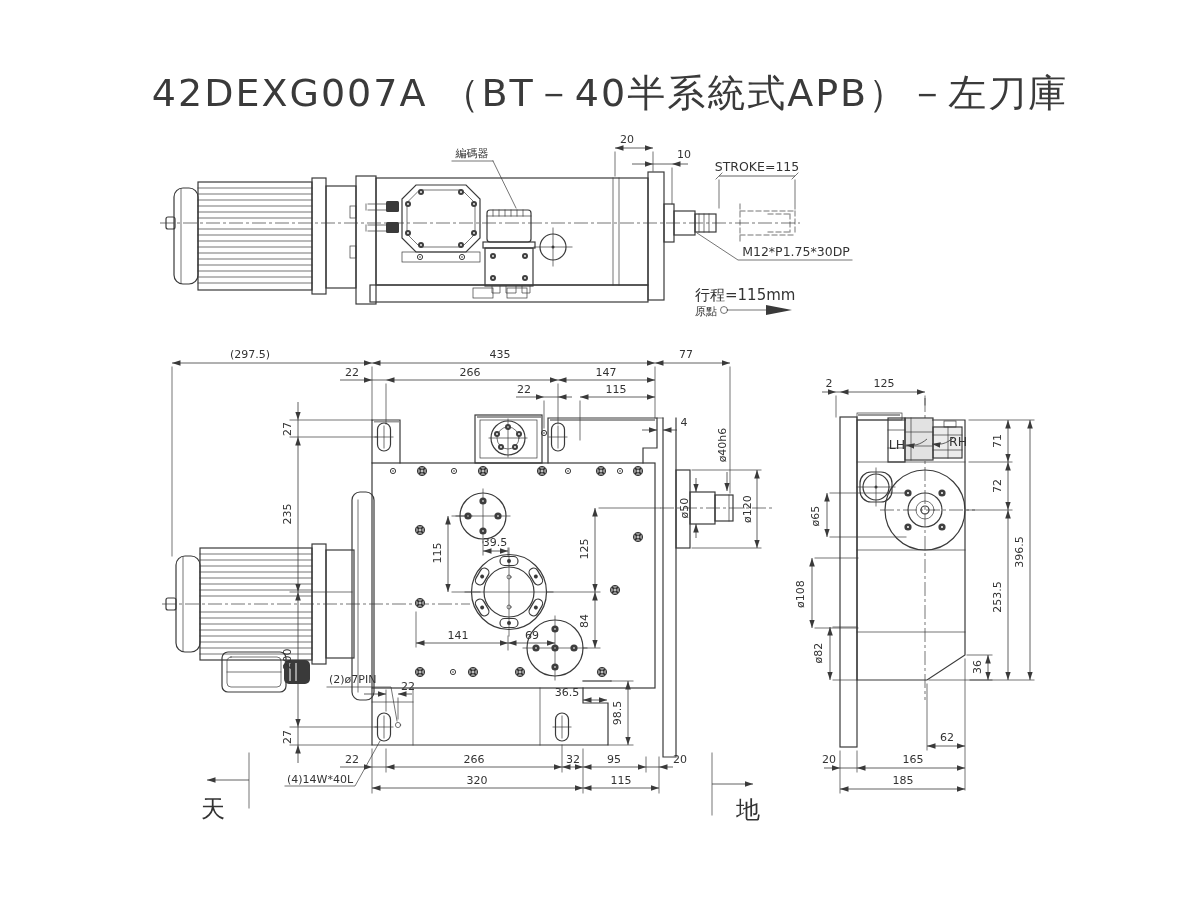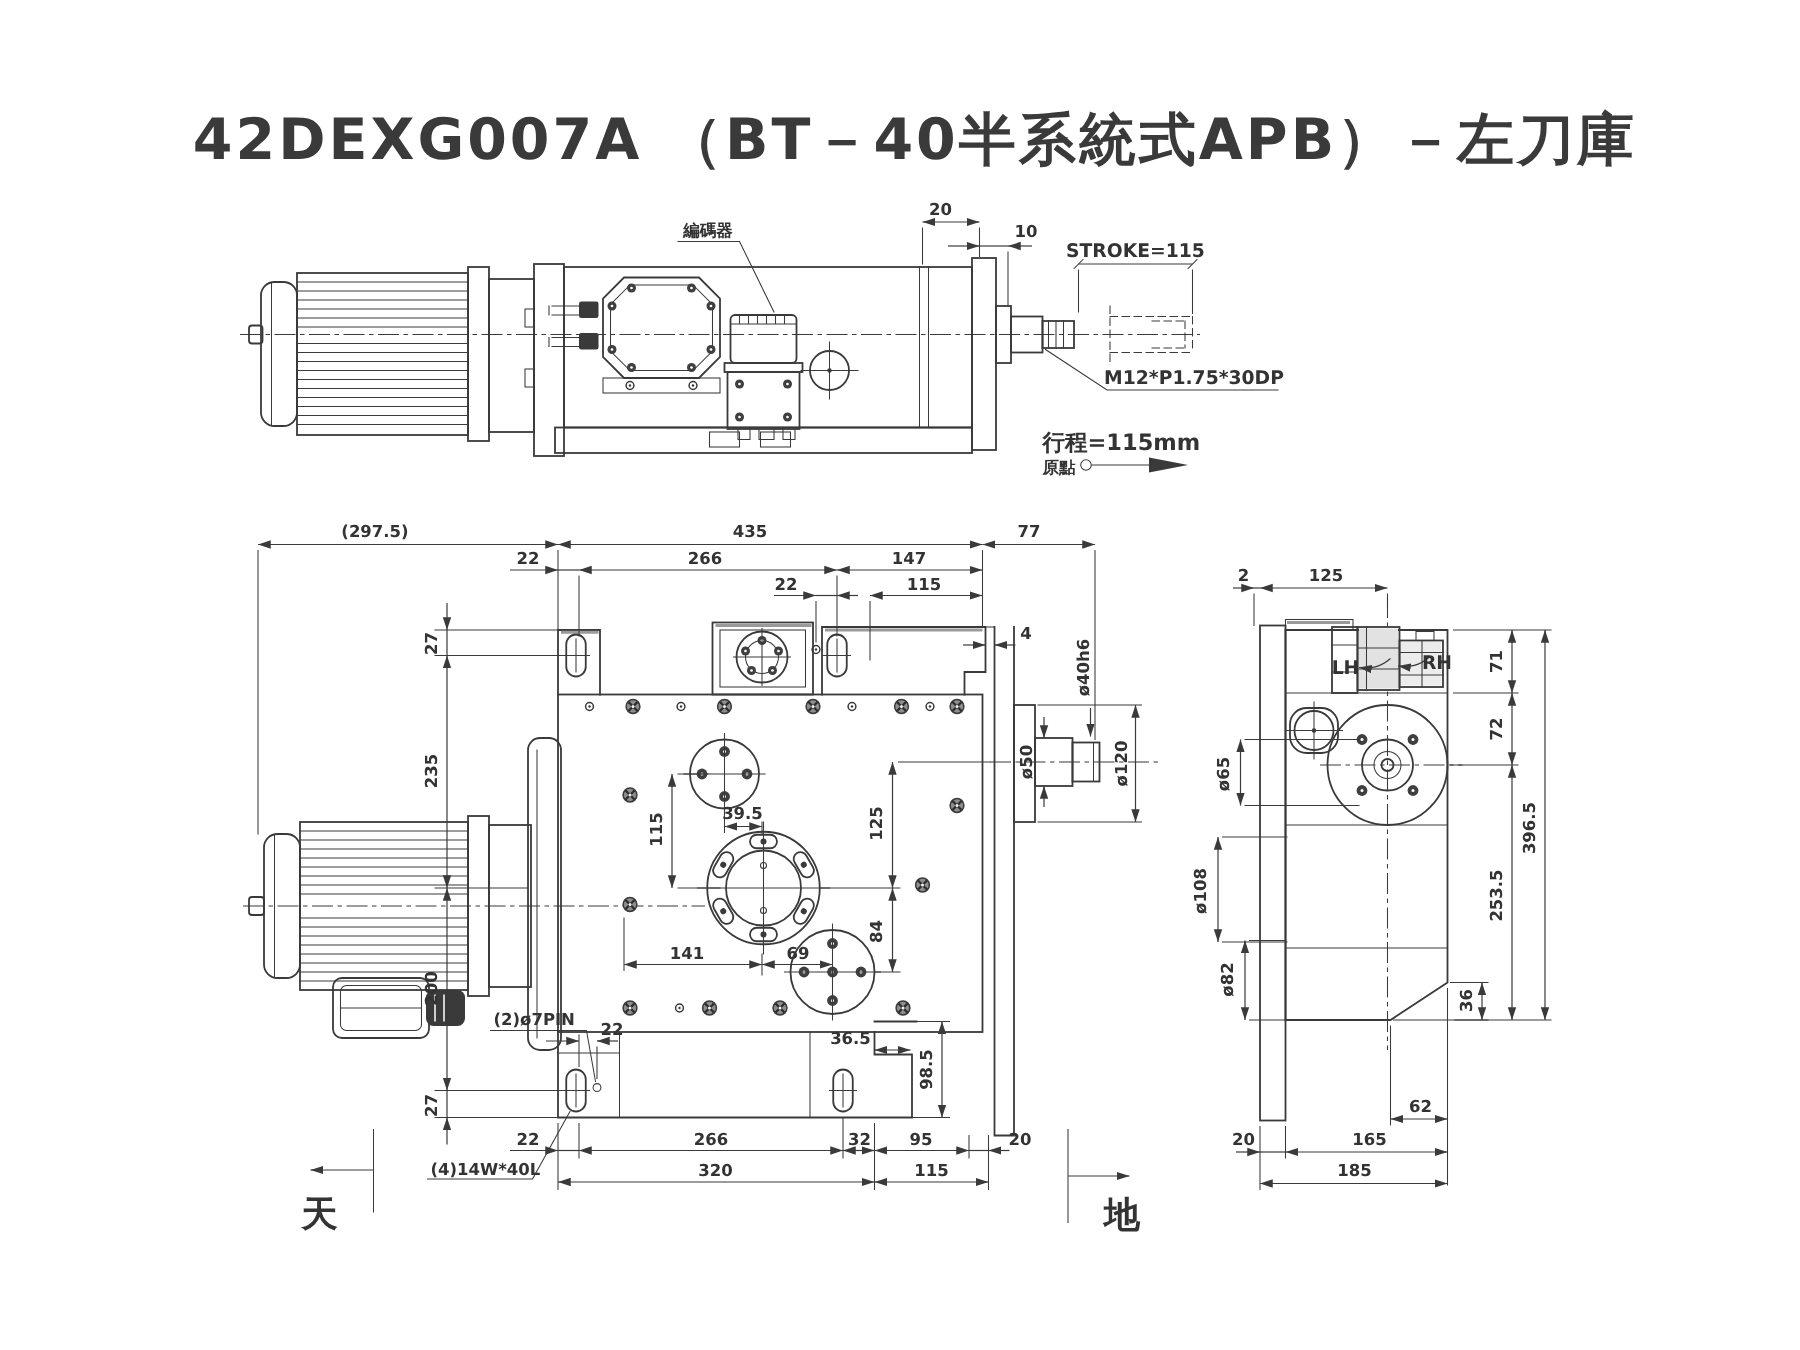--- a/index.html
+++ b/index.html
@@ -1,17 +1,17 @@
 <!DOCTYPE html>
 <html><head>
 <meta charset="utf-8">
 <style>
   html,body{margin:0;padding:0;background:#fff;}
   #stage{position:relative;width:1200px;height:900px;background:#fff;overflow:hidden;
-         font-family:"DejaVu Sans",sans-serif;font-weight:bold;}
+         font-family:"DejaVu Sans",sans-serif;}
   svg{position:absolute;left:0;top:0;}
   .o{stroke:#3a3a3a;stroke-width:1.2;fill:none;stroke-linecap:square;}
   .t{stroke:#3a3a3a;stroke-width:0.7;fill:none;stroke-linecap:square;}
   .d{stroke:#3a3a3a;stroke-width:0.8;fill:none;}
   .cl{stroke:#3a3a3a;stroke-width:0.7;fill:none;stroke-dasharray:14 3 3 3;}
   .dsh{stroke-dasharray:5 3;}
   .sh{stroke:#9a9a9a;stroke-width:2;fill:none;}
   .blk{fill:#3a3a3a;stroke:none;}
   text{fill:#333;font-family:"DejaVu Sans",sans-serif;}
   .dt{font-size:11px;text-anchor:middle;}

